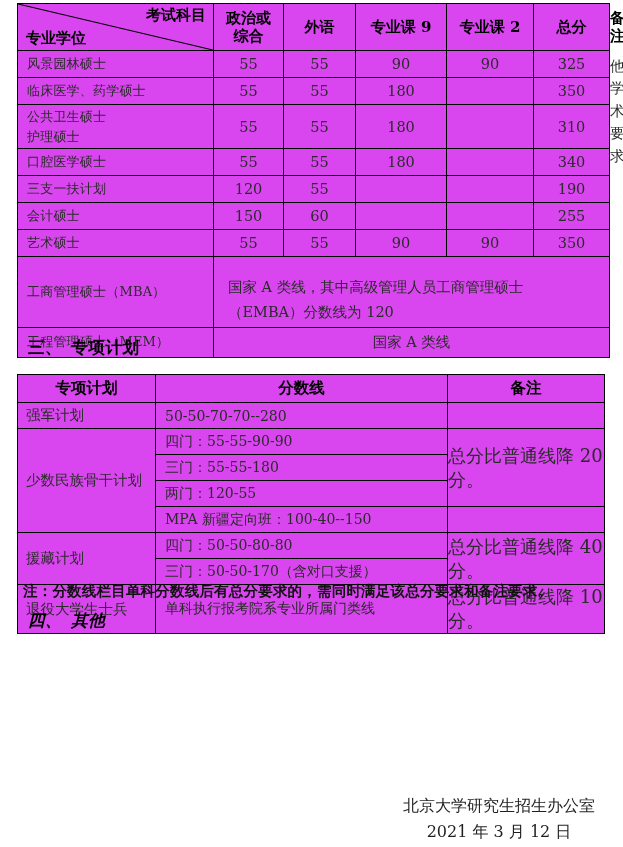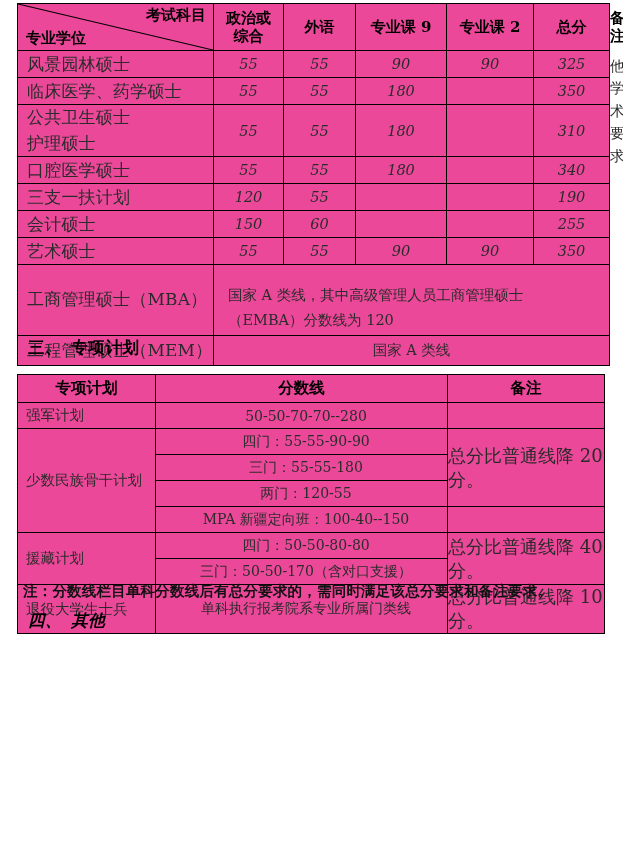--- a/index.html
+++ b/index.html
@@ -20,21 +20,21 @@
     position: relative;
     width: 623px;
     height: 847px;
     box-sizing: border-box;
   }
 
   
   table {
     border-collapse: collapse;
     table-layout: fixed;
-    background: #ec4899;
+    background: #d946ef;
   }
   table td, table th {
     border: 1px solid #000;
     padding: 0;
     font-weight: normal;
     vertical-align: middle;
     color: #2b2b2b;
   }
 
   
@@ -52,28 +52,27 @@
     font-weight: bold;
     text-align: center;
     color: #000;
     font-size: 15px;
     line-height: 1.22;
     height: 46px;
   }
   .tbl-scores .major {
     text-align: left;
     padding-left: 9px;
-    font-size: 17px;
+    font-size: 13px;
     letter-spacing: .2px;
   }
   .tbl-scores .num {
     text-align: center;
     font-size: 14.5px;
     font-family: "DejaVu Serif", "Liberation Serif", serif;
-    font-style: italic;
   }
   .tbl-scores .remark {
     text-align: center;
     font-size: 14.5px;
     vertical-align: top;
     padding-top: 4px;
     line-height: 1.55;
   }
 
   
@@ -153,21 +152,21 @@
     color: #000;
     font-size: 15.5px;
     height: 27px;
   }
   .tbl-special .plan {
     text-align: left;
     padding-left: 8px;
     font-size: 14.5px;
   }
   .tbl-special .score {
-    text-align: center;
+    text-align: left;
     padding-left: 9px;
     font-size: 14px;
   }
   .tbl-special .note {
     text-align: left;
     font-size: 18px;
   }
 
   
   .note-line {
@@ -388,14 +387,18 @@
 
   <div class="note-line">
     <span class="note-label">注：</span><span class="note-text">分数线栏目单科分数线后有总分要求的，需同时满足该总分要求和备注要求。</span>
   </div>
 
   <div class="section-heading" id="heading-4">
     <span class="sec-num">四、</span><span>其他</span>
   </div>
 
 
+  <div class="signature">
+    <span class="sig-line">北京大学研究生招生办公室</span>
+    <span class="sig-line">2021 年 3 月 12 日</span>
+  </div>
 
 </div>
 
 </body></html>

